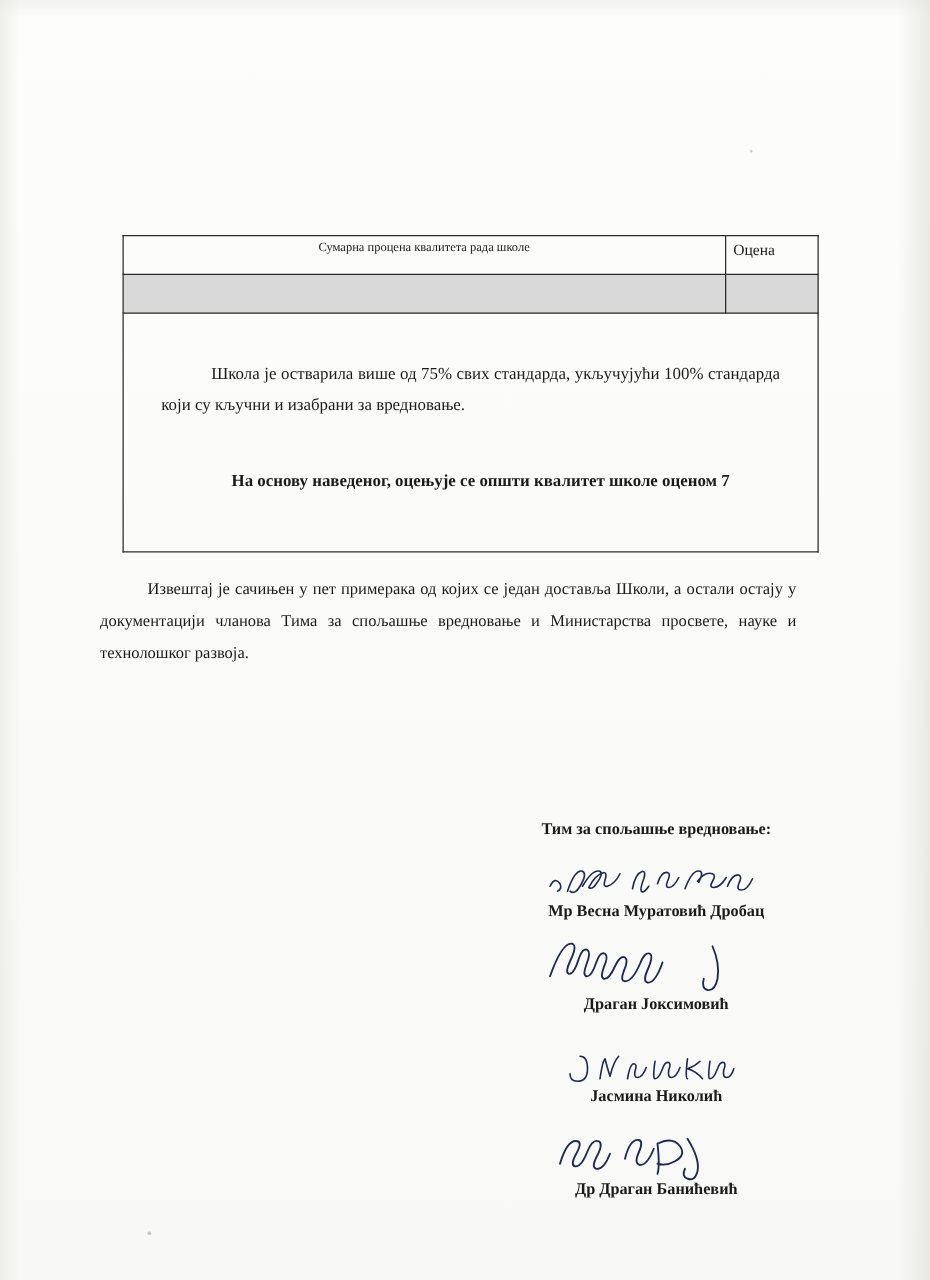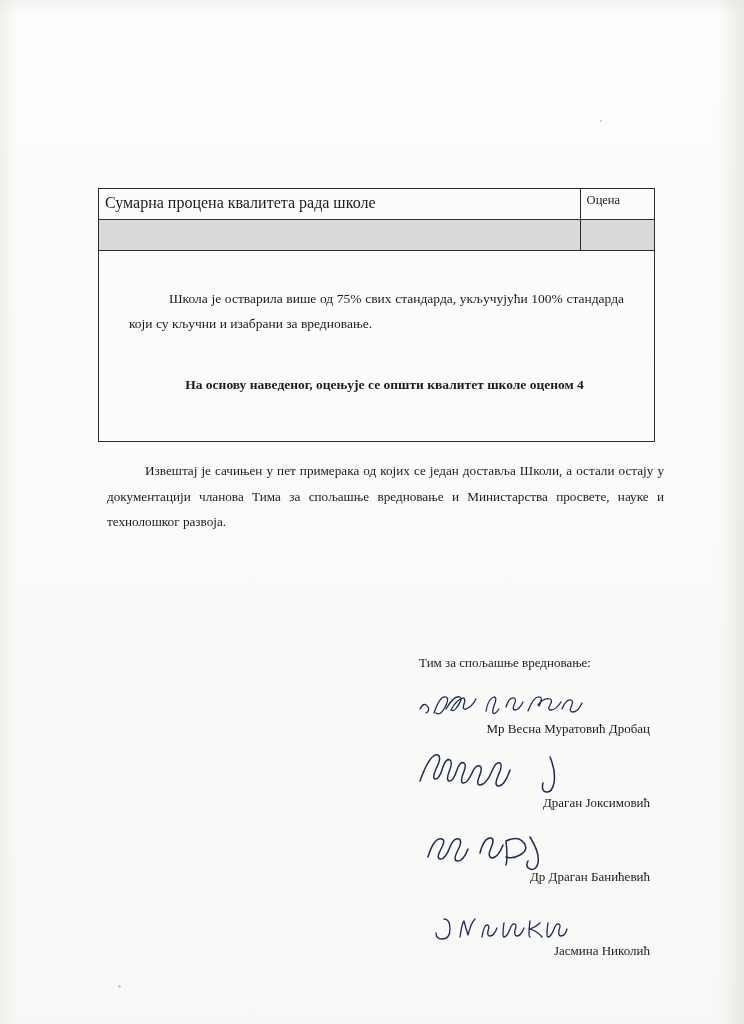--- a/index.html
+++ b/index.html
@@ -53,23 +53,24 @@
     background: transparent;
   }
   .assessment-table td {
     border: 1px solid #2b2b2b;
     vertical-align: top;
     padding: 0;
   }
   .th-label {
     width: 492px;
     height: 26px;
-    font-size: 16px;
+    font-size: 10px;
     padding: 4px 6px 0 6px !important;
     line-height: 1.2;
+    text-align: center;
   }
   .th-grade {
     width: 63px;
     font-size: 12.5px;
     padding: 4px 6px 0 6px !important;
     line-height: 1.2;
     margin-left: 24px;
   }
   .shade-row td {
     background: #d9d9d9;
@@ -93,47 +94,48 @@
     margin: 36px 0 0 0;
     font-weight: bold;
     font-size: 13.5px;
     text-align: center;
     padding-left: 16px;
   }
 
   
   .body-text {
     position: absolute;
-    left: 107px;
+    left: 80px;
     top: 458px;
     width: 557px;
     font-size: 13.2px;
     line-height: 1.95;
     text-align: justify;
   }
   .body-text p {
     margin: 0 0 16px 0;
     text-indent: 38px;
   }
 
   
   .sign-block {
     position: absolute;
-    left: 360px;
+    left: 380px;
     top: 655px;
     width: 290px;
     font-size: 13px;
+    font-weight: bold;
   }
   .sign-title {
     text-align: center;
     margin-bottom: 18px;
   }
   .sign-entry {
     position: relative;
-    text-align: right;
+    text-align: center;
     margin-bottom: 26px;
     height: 48px;
   }
   .sign-name {
     position: absolute;
     left: 0;
     right: 0;
     bottom: 0;
     font-size: 13px;
   }
@@ -175,21 +177,21 @@
         <td class="th-grade">Оцена</td>
       </tr>
       <tr class="shade-row">
         <td></td>
         <td></td>
       </tr>
       <tr class="body-row">
         <td colspan="2">
           <div class="table-body-inner">
             <p class="indent">Школа је остварила више од 75% свих стандарда, укључујући 100% стандарда који су кључни и изабрани за вредновање.</p>
-            <p class="conclusion">На основу наведеног, оцењује се општи квалитет школе оценом 4</p>
+            <p class="conclusion">На основу наведеног, оцењује се општи квалитет школе оценом 7</p>
           </div>
         </td>
       </tr>
     </tbody>
   </table>
 
   <div class="body-text">
     <p>Извештај је сачињен у пет примерака од којих се један доставља Школи, а остали остају у документацији чланова Тима за спољашње вредновање и Министарства просвете, науке и технолошког развоја.</p>
   </div>
 
@@ -205,26 +207,26 @@
 
     <div class="sign-entry">
       <svg class="sig-svg" width="210" height="54" viewBox="0 0 210 54">
         <path d="M20 38 q10 -28 18 -26 q4 2 -2 14 q-4 9 -1 10 q4 1 8 -12 q3 -9 7 -7 q3 2 -1 12 q-3 8 0 9 q4 1 8 -11 q3 -9 7 -7 q3 2 -1 11 q-3 8 0 9 q4 1 9 -10 q4 -9 8 -7 q3 2 -1 11 q-3 8 1 8 q6 0 12 -14 q4 -10 8 -8 q3 2 -2 13 q-4 9 0 10 q6 1 12 -16" stroke-width="1.5"></path>
         <path d="M150 14 q6 14 4 26 q-2 10 -8 9 q-5 -1 -3 -9" stroke-width="1.5"></path>
       </svg>
       <div class="sign-name">Драган Јоксимовић</div>
     </div>
 
     <div class="sign-entry">
+      <svg class="sig-svg" width="170" height="36" viewBox="0 0 170 36">
+        <path d="M24 10 q6 0 6 10 q0 10 -8 10 q-6 0 -6 -6 M40 28 q2 -14 4 -16 q2 8 4 14 q3 -12 7 -16 M62 28 q2 -12 5 -12 q3 0 1 6 q-1 5 2 5 q4 0 7 -8 M84 14 q-2 14 0 14 q3 0 6 -8 q2 -6 5 -5 q2 1 0 6 q-1 6 2 6 q4 0 7 -8 M110 12 q-2 16 0 16 M110 20 q6 -2 10 -6 M110 20 q7 2 12 8 M128 14 q-2 14 0 14 q3 0 6 -8 q2 -6 5 -5 q2 1 0 6 q-1 6 2 6 q4 0 6 -7" stroke-width="1.3"></path>
+      </svg>
+      <div class="sign-name">Јасмина Николић</div>
+    </div>
+
+    <div class="sign-entry">
       <svg class="sig-svg" width="190" height="48" viewBox="0 0 190 48">
         <path d="M18 34 q6 -20 14 -18 q4 1 -1 10 q-5 9 -1 10 q5 1 10 -12 q4 -10 9 -8 q4 2 -2 13 q-4 8 0 9 q6 1 11 -12 M70 30 q4 -16 11 -15 q4 1 0 10 q-4 9 1 10 q6 0 11 -13 M96 18 q2 18 0 24 M96 18 q12 -6 18 2 q5 7 -4 12 q-7 4 -14 2 M120 14 q10 16 8 26 q-2 8 -8 6 q-5 -2 -2 -8" stroke-width="1.5"></path>
       </svg>
       <div class="sign-name">Др Драган Банићевић</div>
     </div>
-
-    <div class="sign-entry">
-      <svg class="sig-svg" width="170" height="36" viewBox="0 0 170 36">
-        <path d="M24 10 q6 0 6 10 q0 10 -8 10 q-6 0 -6 -6 M40 28 q2 -14 4 -16 q2 8 4 14 q3 -12 7 -16 M62 28 q2 -12 5 -12 q3 0 1 6 q-1 5 2 5 q4 0 7 -8 M84 14 q-2 14 0 14 q3 0 6 -8 q2 -6 5 -5 q2 1 0 6 q-1 6 2 6 q4 0 7 -8 M110 12 q-2 16 0 16 M110 20 q6 -2 10 -6 M110 20 q7 2 12 8 M128 14 q-2 14 0 14 q3 0 6 -8 q2 -6 5 -5 q2 1 0 6 q-1 6 2 6 q4 0 6 -7" stroke-width="1.3"></path>
-      </svg>
-      <div class="sign-name">Јасмина Николић</div>
-    </div>
   </div>
 </div>
 
 </body></html>

